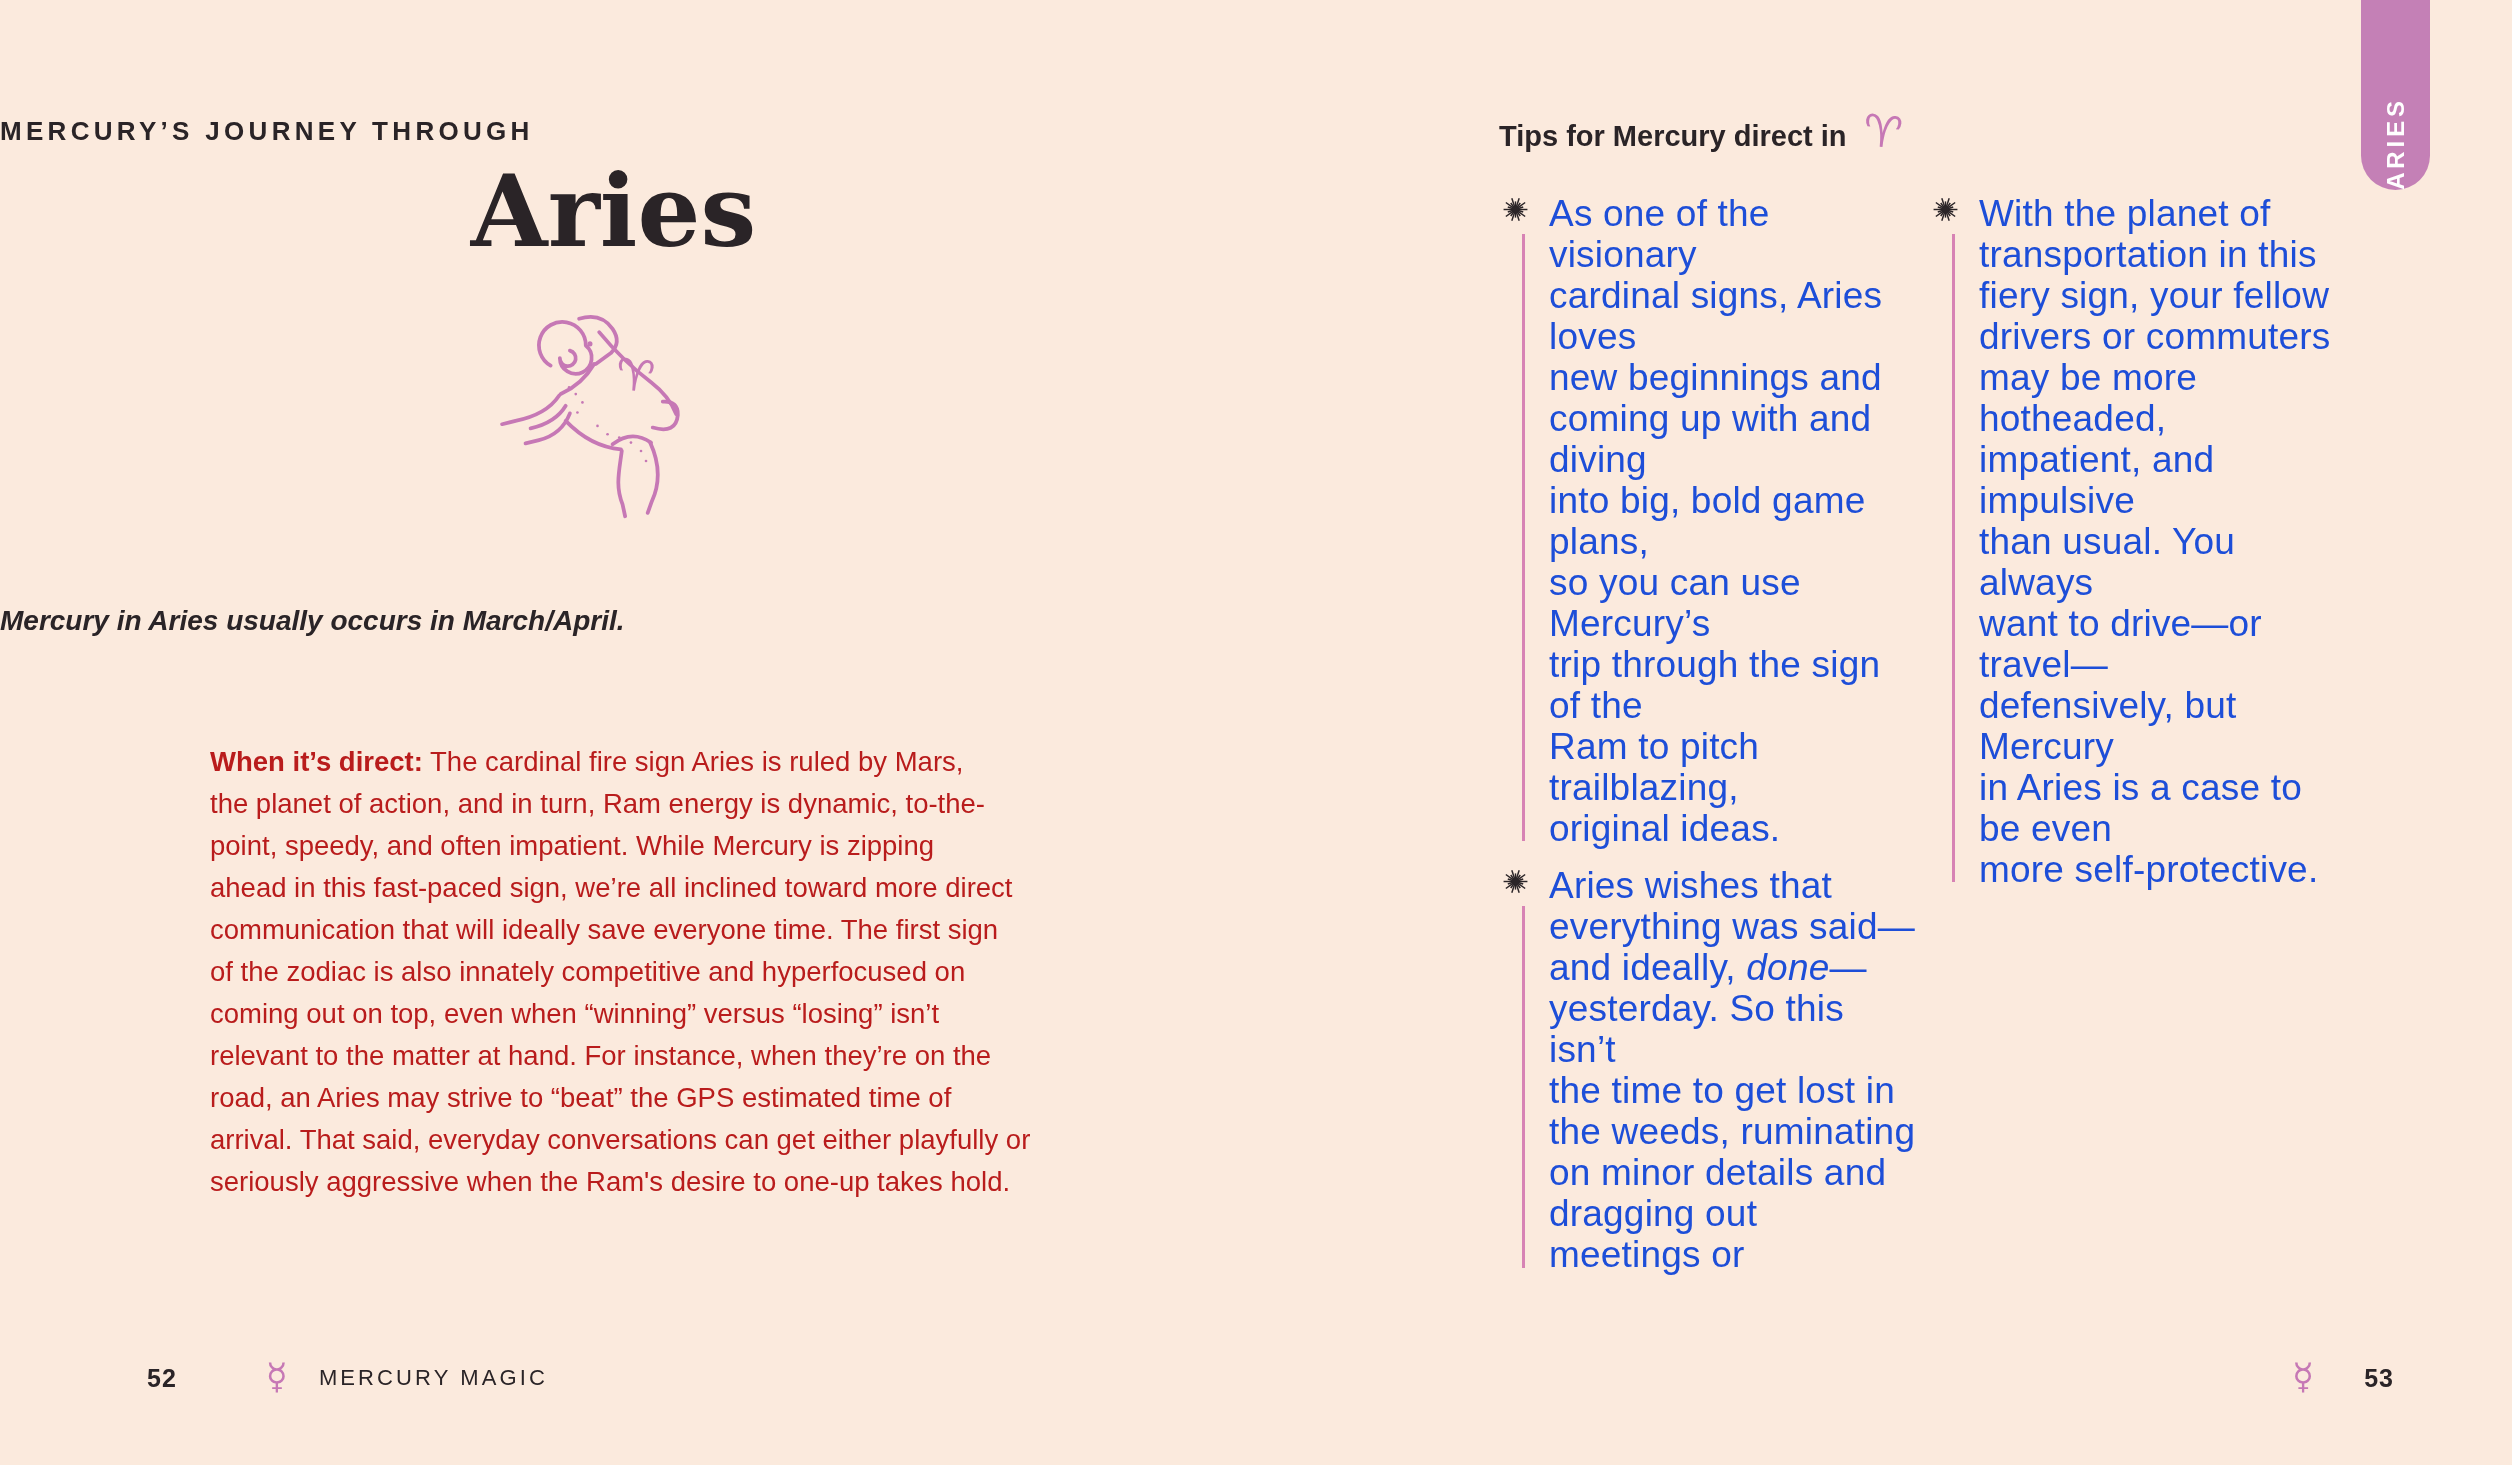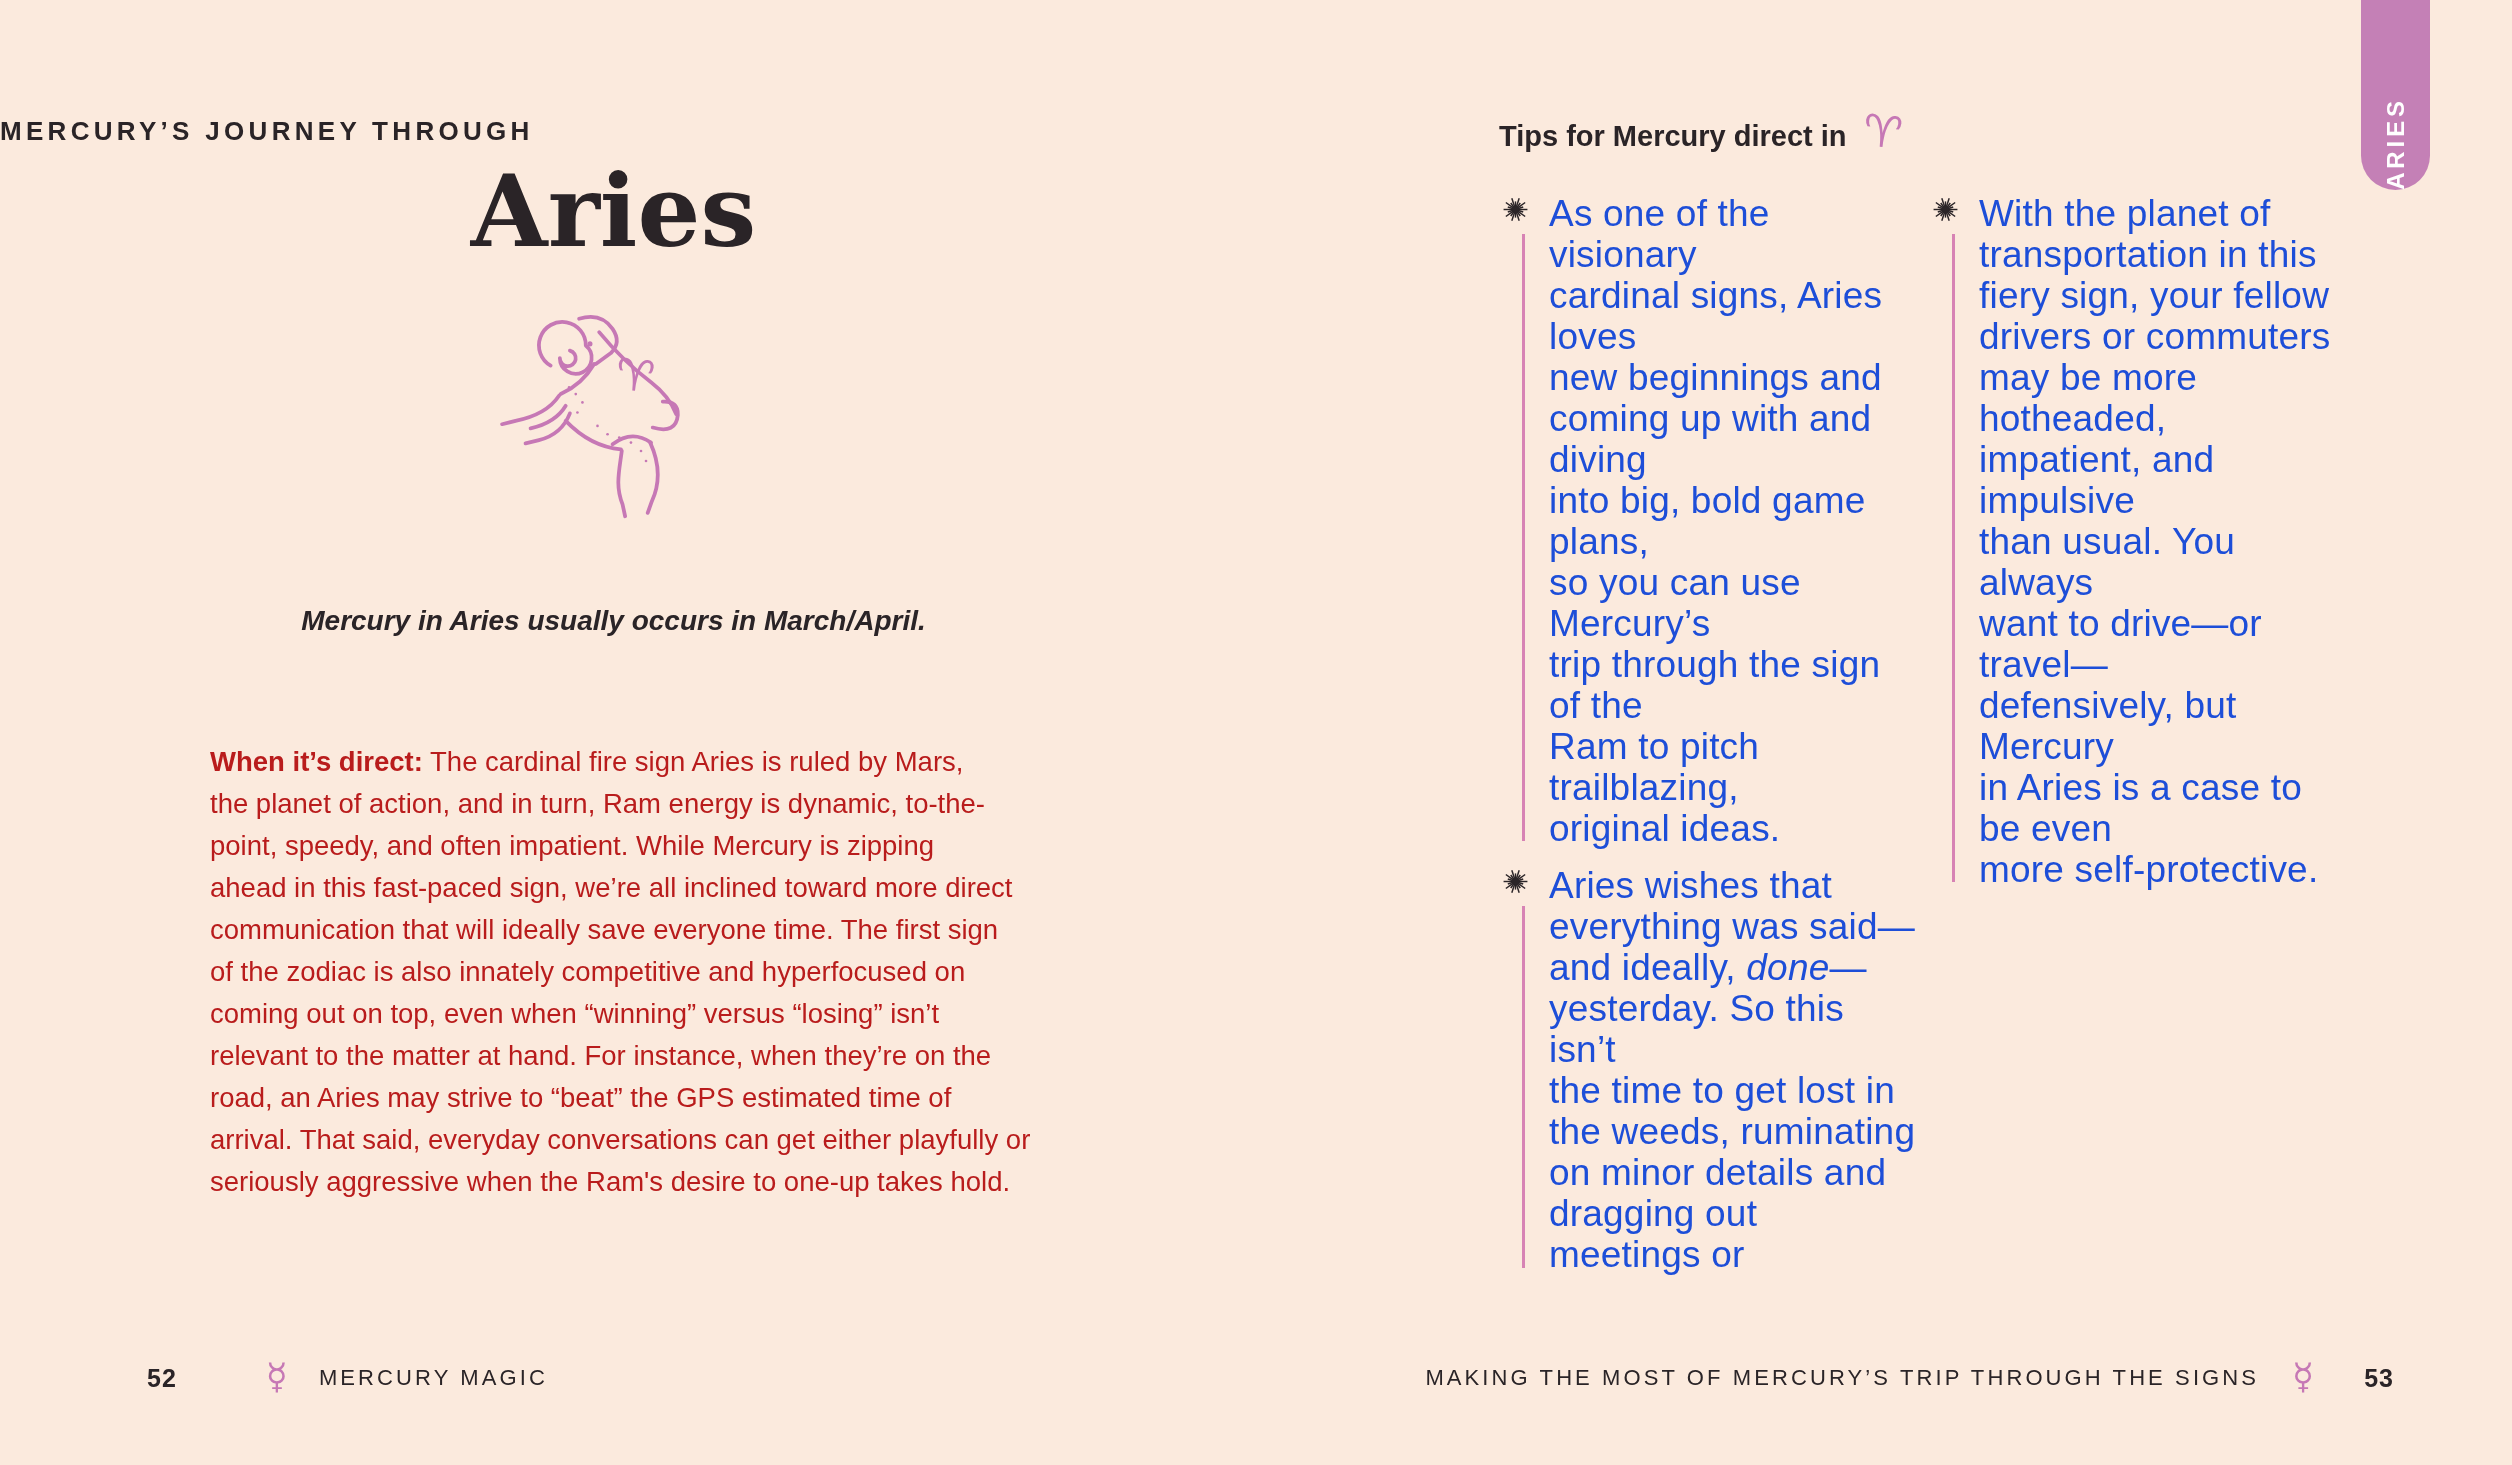--- a/index.html
+++ b/index.html
@@ -27,21 +27,20 @@
     font-family:"DejaVu Serif","Liberation Serif",serif;
     font-weight:bold;font-size:99px;line-height:116px;
     color:#2a2427;
   }
   .illustration{
     position:absolute;left:472px;top:292px;width:251px;height:246px;
   }
   .illustration svg{width:100%;height:100%;}
   .occurs{
     position:absolute;top:605px;left:0;width:1227px;
-    text-align:center;
     font-style:italic;font-weight:bold;font-size:28px;
     color:#2a2427;
   }
   .body-par{
     position:absolute;left:210px;top:713px;width:899px;
     font-size:27.5px;line-height:42px;
     white-space:pre-line;
     color:#b91c1c;
   }
   .body-par strong{font-weight:bold;}
@@ -296,19 +295,18 @@
     <span>ARIES</span>
   </div>
 
   <div class="footer footer-left">
     <span class="page-num">52</span>
     <span class="mercury-glyph">☿</span>
     <span class="running-title">MERCURY MAGIC</span>
   </div>
 
   <div class="footer footer-right">
-    <span class="running-title">MAKING THE MOST OF MERCURY’S TRIP THROUGH THE SIGNS</span>
     <span class="mercury-glyph">☿</span>
     <span class="page-num">53</span>
   </div>
 
 </div>
 
 
 </body></html>

